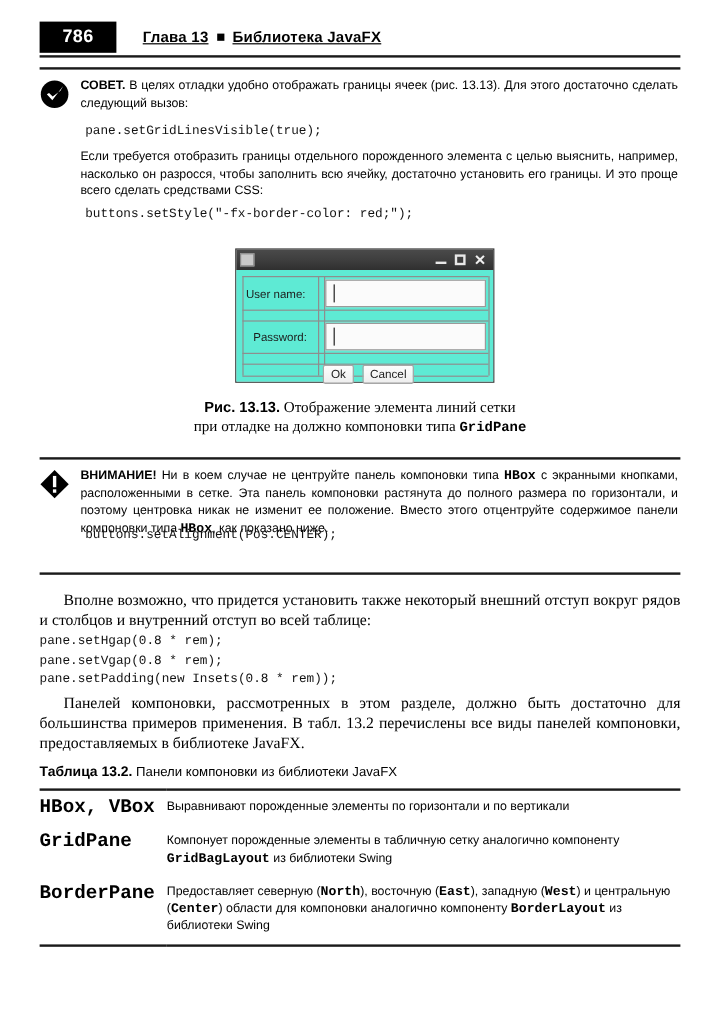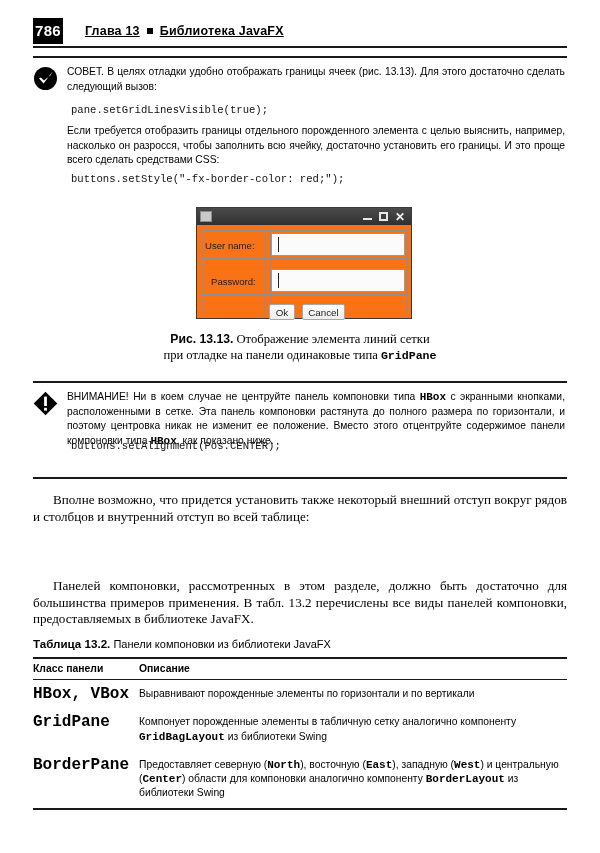--- a/index.html
+++ b/index.html
@@ -36,21 +36,21 @@
     align-items: center;
     height: 26px;
   }
   .page-number {
     background: #000;
     color: #fff;
     font-family: "Liberation Sans", sans-serif;
     font-weight: bold;
     font-size: 15px;
     line-height: 26px;
-    padding: 0 2px;
+    padding: 0 19px;
     letter-spacing: 0.3px;
   }
   .runhead-title {
     font-family: "Liberation Sans", sans-serif;
     font-weight: bold;
     font-size: 12.5px;
     margin-left: 22px;
     letter-spacing: 0.2px;
     white-space: nowrap;
     text-decoration: underline;
@@ -95,21 +95,21 @@
   }
   .callout-text {
     flex: 1 1 auto;
     font-family: "Liberation Sans", sans-serif;
     font-size: 10.3px;
     line-height: 14.6px;
     text-align: justify;
     padding-right: 2px;
   }
   .callout-text b {
-    font-weight: normal;
+    font-weight: bold;
   }
   .mono-b {
     font-family: "Liberation Mono", monospace;
     font-weight: bold;
     font-size: 11px;
   }
 
   
   .code {
     font-family: "Liberation Mono", monospace;
@@ -183,21 +183,21 @@
   .ctrl-close {
     color: #f0f0f0;
     font-family: "Liberation Sans", sans-serif;
     font-size: 12px;
     font-weight: bold;
     line-height: 10px;
   }
   .win-content {
     position: relative;
     height: 93px;
-    background: #f97316;
+    background: #5eead4;
     box-sizing: border-box;
   }
   
   .gl {
     position: absolute;
     background: #8e8e8e;
   }
   .gl-h { height: 1px; left: 5px; width: 205px; }
   .gl-v { width: 1px; top: 5px; height: 83px; }
   .cellbox {
@@ -354,21 +354,21 @@
       <div class="cellbox" style="left:74px; top:44px; width:134px; height:23px;"></div>
       <div class="caret" style="left:81px; top:48px; height:15px;"></div>
 
       <div class="btn" style="left:72px; top:79px; width:26px; height:16px;">Ok</div>
       <div class="btn" style="left:105px; top:79px; width:43px; height:16px;">Cancel</div>
     </div>
   </div>
 
   <div class="figcaption">
     <b>Рис. 13.13.</b><span> Отображение элемента линий сетки</span><br>
-    <span>при отладке на панели одинаковые типа </span><span class="mono-b">GridPane</span>
+    <span>при отладке на должно компоновки типа </span><span class="mono-b">GridPane</span>
   </div>
 
   <div class="callout" style="top:381px;">
     <div class="callout-rule"></div>
     <div class="callout-body">
       <div class="callout-icon">
         <svg width="25" height="25" viewBox="0 0 25 25">
           <path d="M12.5 0.7 L24.3 12.5 L12.5 24.3 L0.7 12.5 Z" fill="#000"></path>
           <rect x="11.1" y="5.6" width="2.8" height="9.4" fill="#fff"></rect>
           <rect x="11.1" y="16.8" width="2.8" height="2.8" fill="#fff"></rect>
@@ -376,37 +376,36 @@
       </div>
       <div class="callout-text"><b>ВНИМАНИЕ!</b><span> Ни в коем случае не центруйте панель компоновки типа </span><span class="mono-b">HBox</span><span> с экранными кнопками, расположенными в сетке. Эта панель компоновки растянута до полного размера по горизонтали, и поэтому центровка никак не изменит ее положение. Вместо этого отцентруйте содержимое панели компоновки типа </span><span class="mono-b">HBox</span><span>, как показано ниже.</span></div>
     </div>
   </div>
   <div class="code code-indent" style="top:439px;">buttons.setAlignment(Pos.CENTER);</div>
   <div class="callout" style="top:477px;">
     <div class="callout-rule"></div>
   </div>
 
   <div class="para" style="top:492px;">Вполне возможно, что придется установить также некоторый внешний отступ вокруг рядов и столбцов и внутренний отступ во всей таблице:</div>
+  <div class="code" style="position:absolute; left:33px; top:528px;">pane.setHgap(0.8 * rem);
+pane.setVgap(0.8 * rem);
+pane.setPadding(new Insets(0.8 * rem));</div>
   <div class="para" style="top:578px;">Панелей компоновки, рассмотренных в этом разделе, должно быть достаточно для большинства примеров применения. В табл. 13.2 перечислены все виды панелей компоновки, предоставляемых в библиотеке JavaFX.</div>
 
   <div class="tbl-title"><b>Таблица 13.2.</b><span> Панели компоновки из библиотеки JavaFX</span></div>
 
   <table class="tbl">
     <colgroup>
         <col class="col-a">
         <col>
       </colgroup>
     <tbody>
       <tr class="rule-top">
           <td colspan="2"></td>
         </tr>
-      <tr>
-        <th>Класс панели</th>
-        <th>Описание</th>
-      </tr>
       <tr>
         <td class="cls">HBox, VBox</td>
         <td class="desc"><span>Выравнивают порожденные элементы по горизонтали и по вертикали</span></td>
       </tr>
       <tr>
         <td class="cls">GridPane</td>
         <td class="desc"><span>Компонует порожденные элементы в табличную сетку аналогично компоненту </span><span class="mono-b">GridBagLayout</span><span> из библиотеки Swing</span></td>
       </tr>
       <tr class="last">
         <td class="cls">BorderPane</td>

